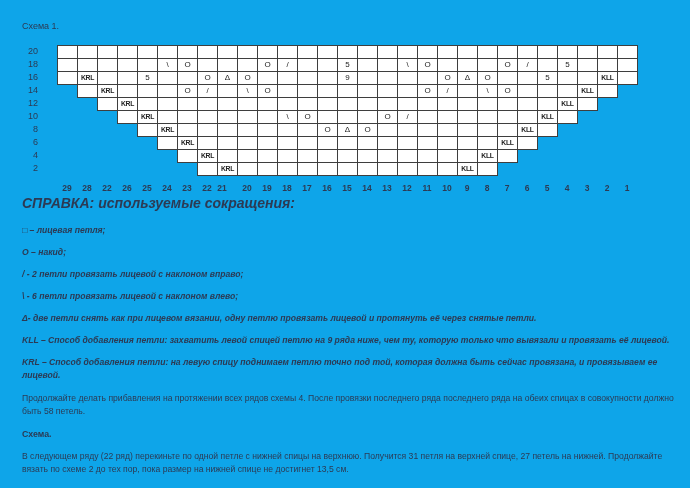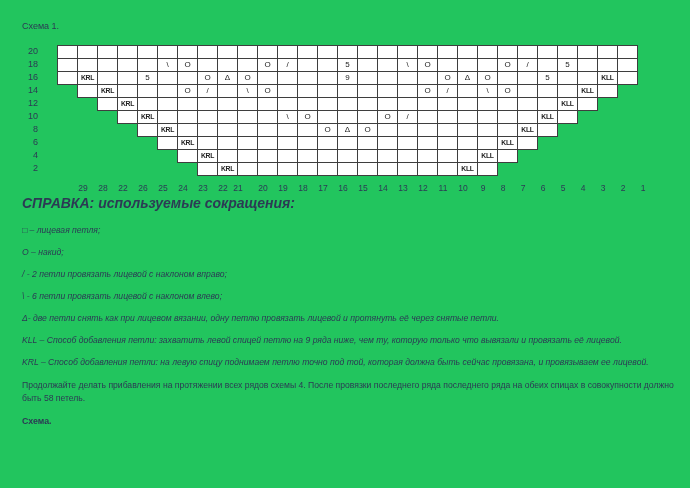--- a/index.html
+++ b/index.html
@@ -1,34 +1,34 @@
 <!DOCTYPE html>
 <html><head>
 <meta charset="utf-8">
 <style>
   html,body{margin:0;padding:0;background:#fff;}
-  .page{position:relative;width:690px;height:488px;background:#22c55e;overflow:hidden;
+  .page{position:relative;width:690px;height:488px;background:#0ea5e9;overflow:hidden;
         font-family:"Liberation Sans",sans-serif;color:#2c3a54;}
   .doc-title{position:absolute;left:22px;top:21px;font-size:9px;color:#2c3a54;}
   
   .chart{position:absolute;left:0;top:0;width:690px;height:200px;}
   .row-label{position:absolute;left:8px;width:30px;height:13px;text-align:right;
              font-size:9px;line-height:13px;color:#2c3a54;}
   .chart-row{position:absolute;display:flex;}
   .chart-cell{flex:none;width:21px;height:14px;margin-left:-1px;box-sizing:border-box;
               border:1px solid #3e3e3e;display:flex;align-items:center;justify-content:center;
               font-size:8px;line-height:12px;color:#222;background:#fff;}
   .chart-cell:first-child{margin-left:0;}
   .chart-cell.kl{font-size:6.8px;font-weight:600;letter-spacing:-0.3px;}
   .col-num{position:absolute;top:183px;width:20px;text-align:center;font-size:8.5px;
-           font-weight:400;color:#2c3a54;margin-left:16px;}
+           font-weight:700;color:#2c3a54;}
   
   .textblock{position:absolute;left:22px;top:197px;width:654px;font-size:8.6px;line-height:13px;}
   .legend-heading{font-weight:bold;font-style:italic;font-size:14px;margin:0 0 14px 0;}
-  .legend-item{font-style:italic;margin:0 0 9px 0;}
+  .legend-item{font-style:italic;margin:0 0 9px 0;font-weight:bold;}
   .para{margin:10px 0 0 0;font-style:normal;}
   .foot-heading{font-weight:bold;font-size:8.8px;margin:10px 0 0 0;}
   .foot-para{margin:9px 0 0 0;}
 </style>
 </head>
 <body>
 
 <div class="page">
 
   <div class="doc-title">Схема 1.</div>
@@ -333,15 +333,16 @@
     <div class="legend-heading">СПРАВКА: используемые сокращения:</div>
     <div class="legend-item">□ – лицевая петля;</div>
     <div class="legend-item">О – накид;</div>
     <div class="legend-item">/ - 2 петли провязать лицевой с наклоном вправо;</div>
     <div class="legend-item">\ - 6 петли провязать лицевой с наклоном влево;</div>
     <div class="legend-item">Δ- две петли снять как при лицевом вязании, одну  петлю провязать лицевой и протянуть её через снятые петли.</div>
     <div class="legend-item">KLL – Способ добавления петли: захватить левой спицей петлю на 9 ряда ниже, чем ту, которую только что вывязали  и провязать её лицевой.</div>
     <div class="legend-item">KRL – Способ добавления петли: на левую спицу поднимаем петлю точно под той, которая должна быть сейчас провязана, и провязываем ее лицевой.</div>
     <div class="para">Продолжайте делать прибавления на протяжении всех рядов схемы 4. После провязки последнего ряда  последнего ряда на обеих спицах в совокупности должно быть 58 петель.</div>
     <div class="foot-heading">Схема.</div>
+    <div class="foot-para">В следующем ряду (22 ряд) перекиньте по одной петле с нижней спицы на верхнюю. Получится 31 петля на верхней спице, 27 петель на нижней. Продолжайте вязать по схеме 2 до тех пор, пока размер на нижней спице не достигнет 13,5 см.</div>
   </div>
 
 </div>
 
 </body></html>

